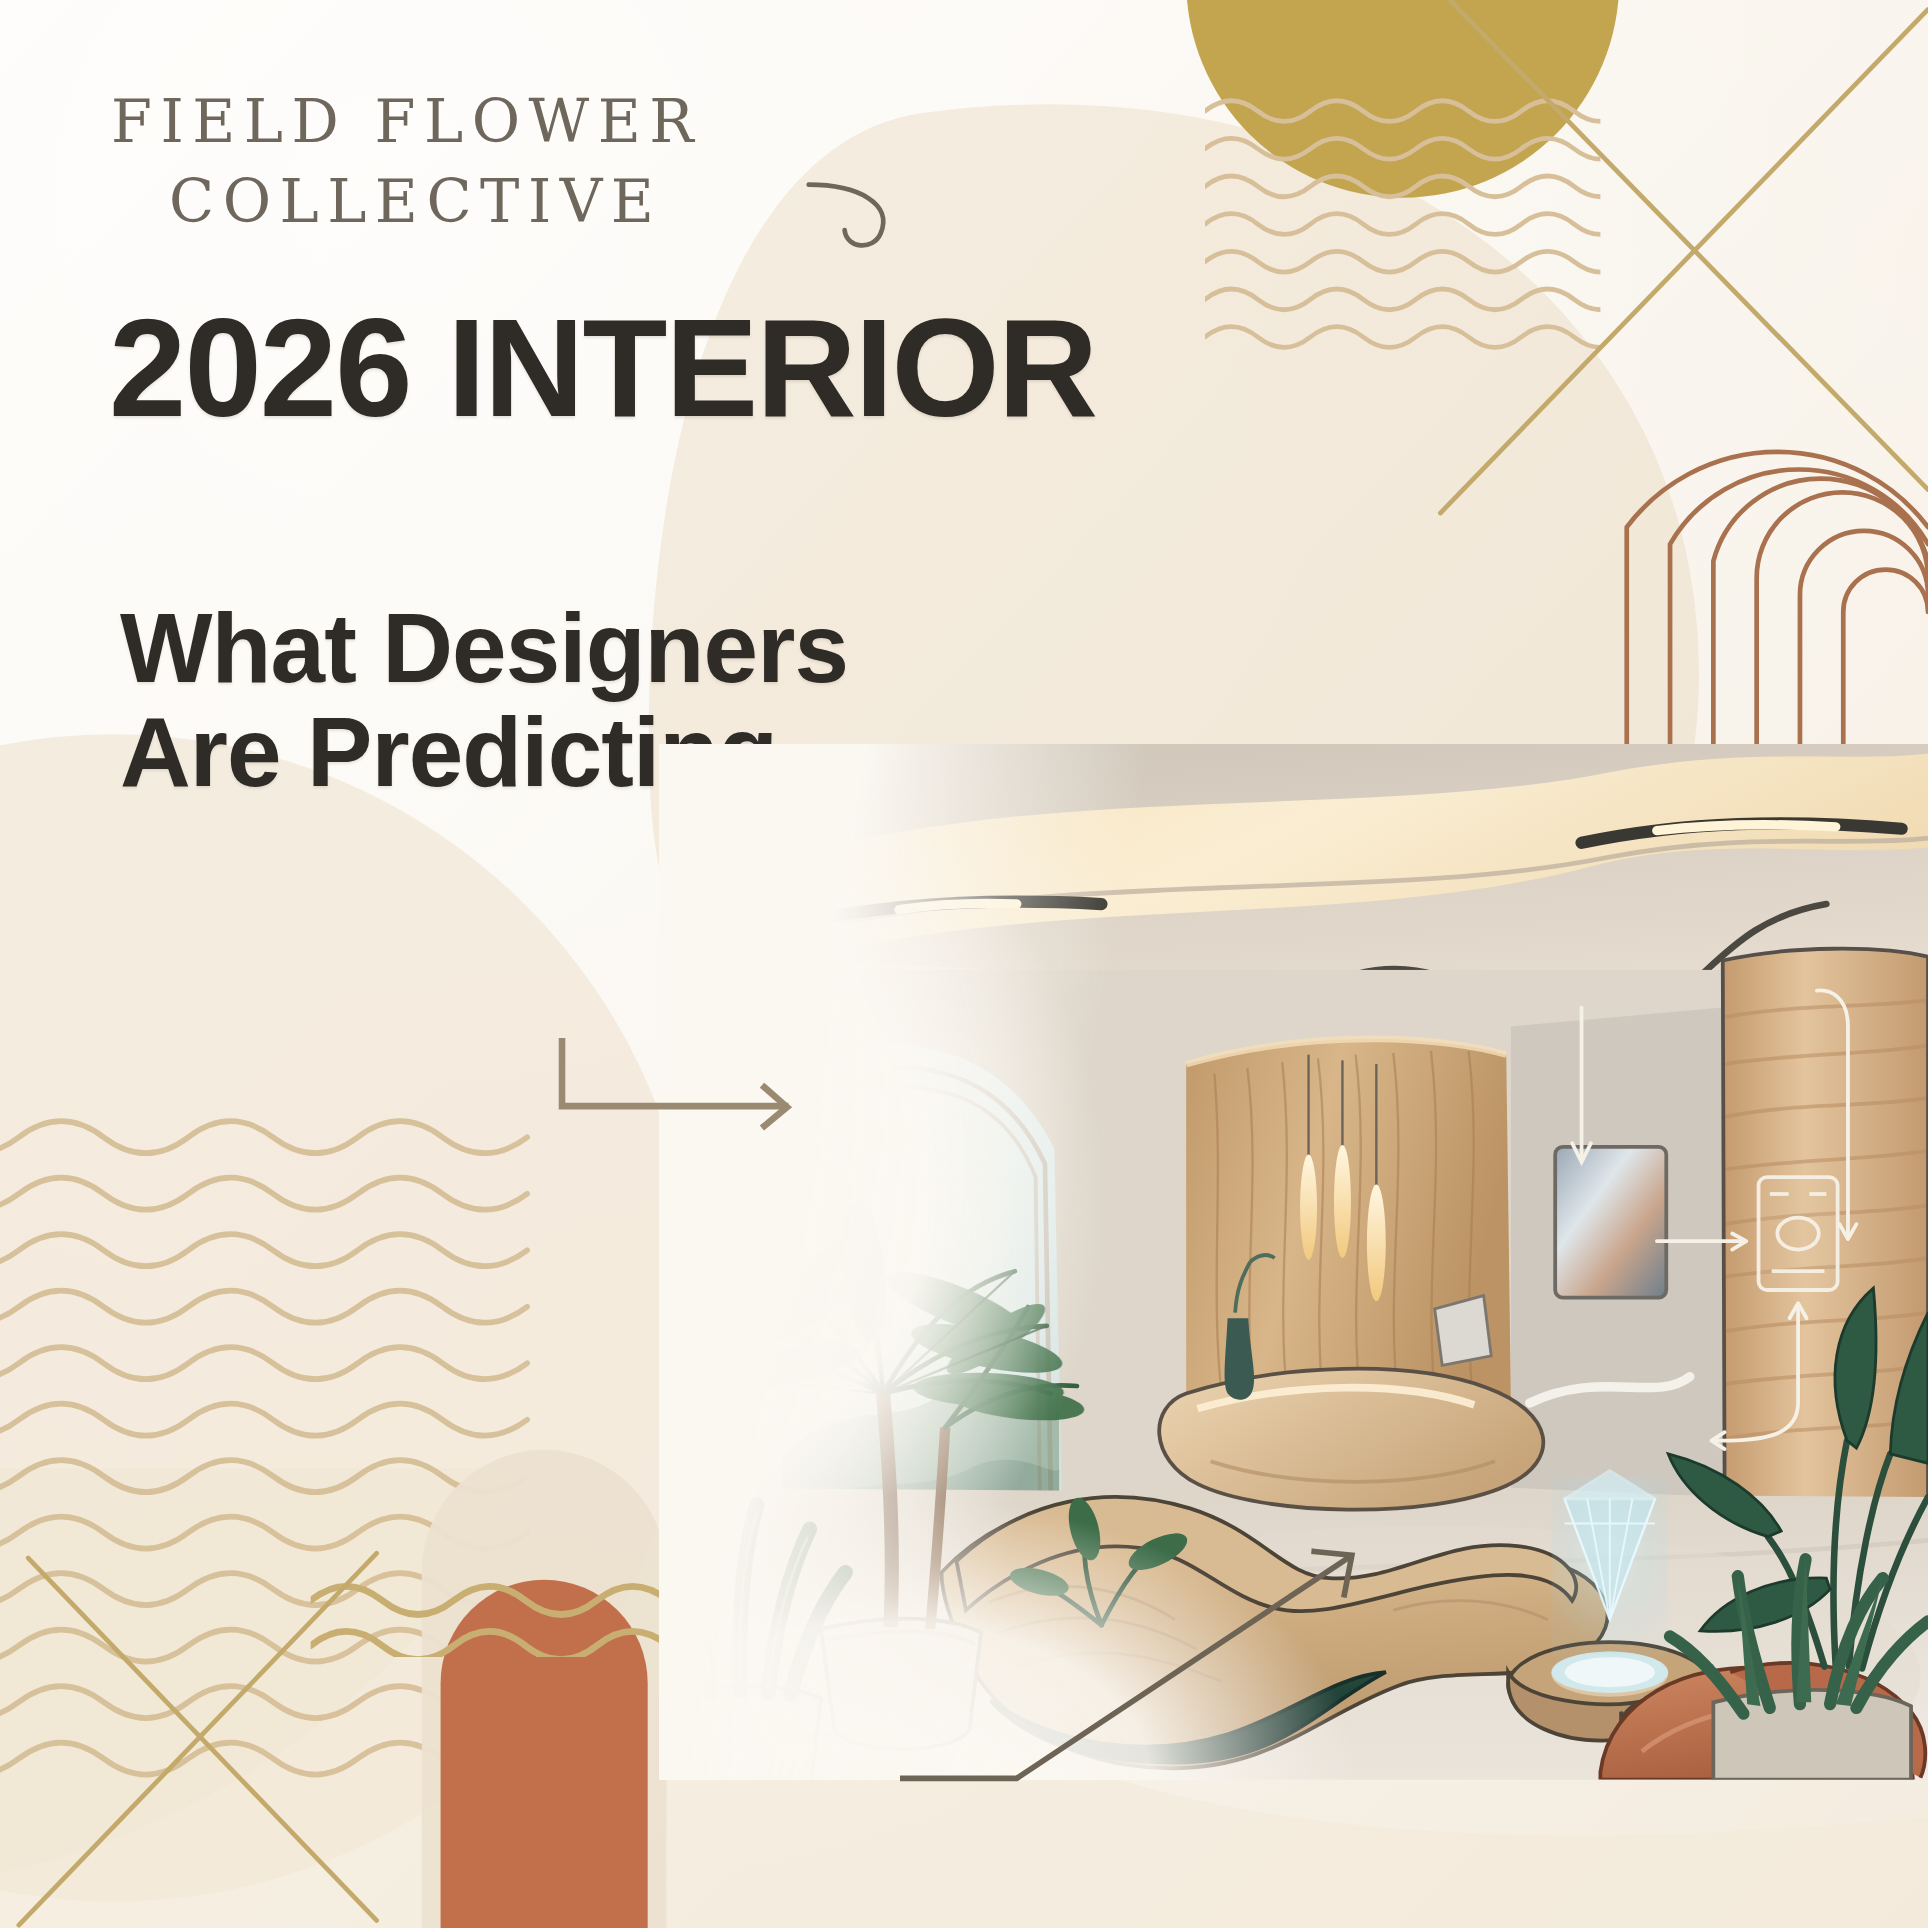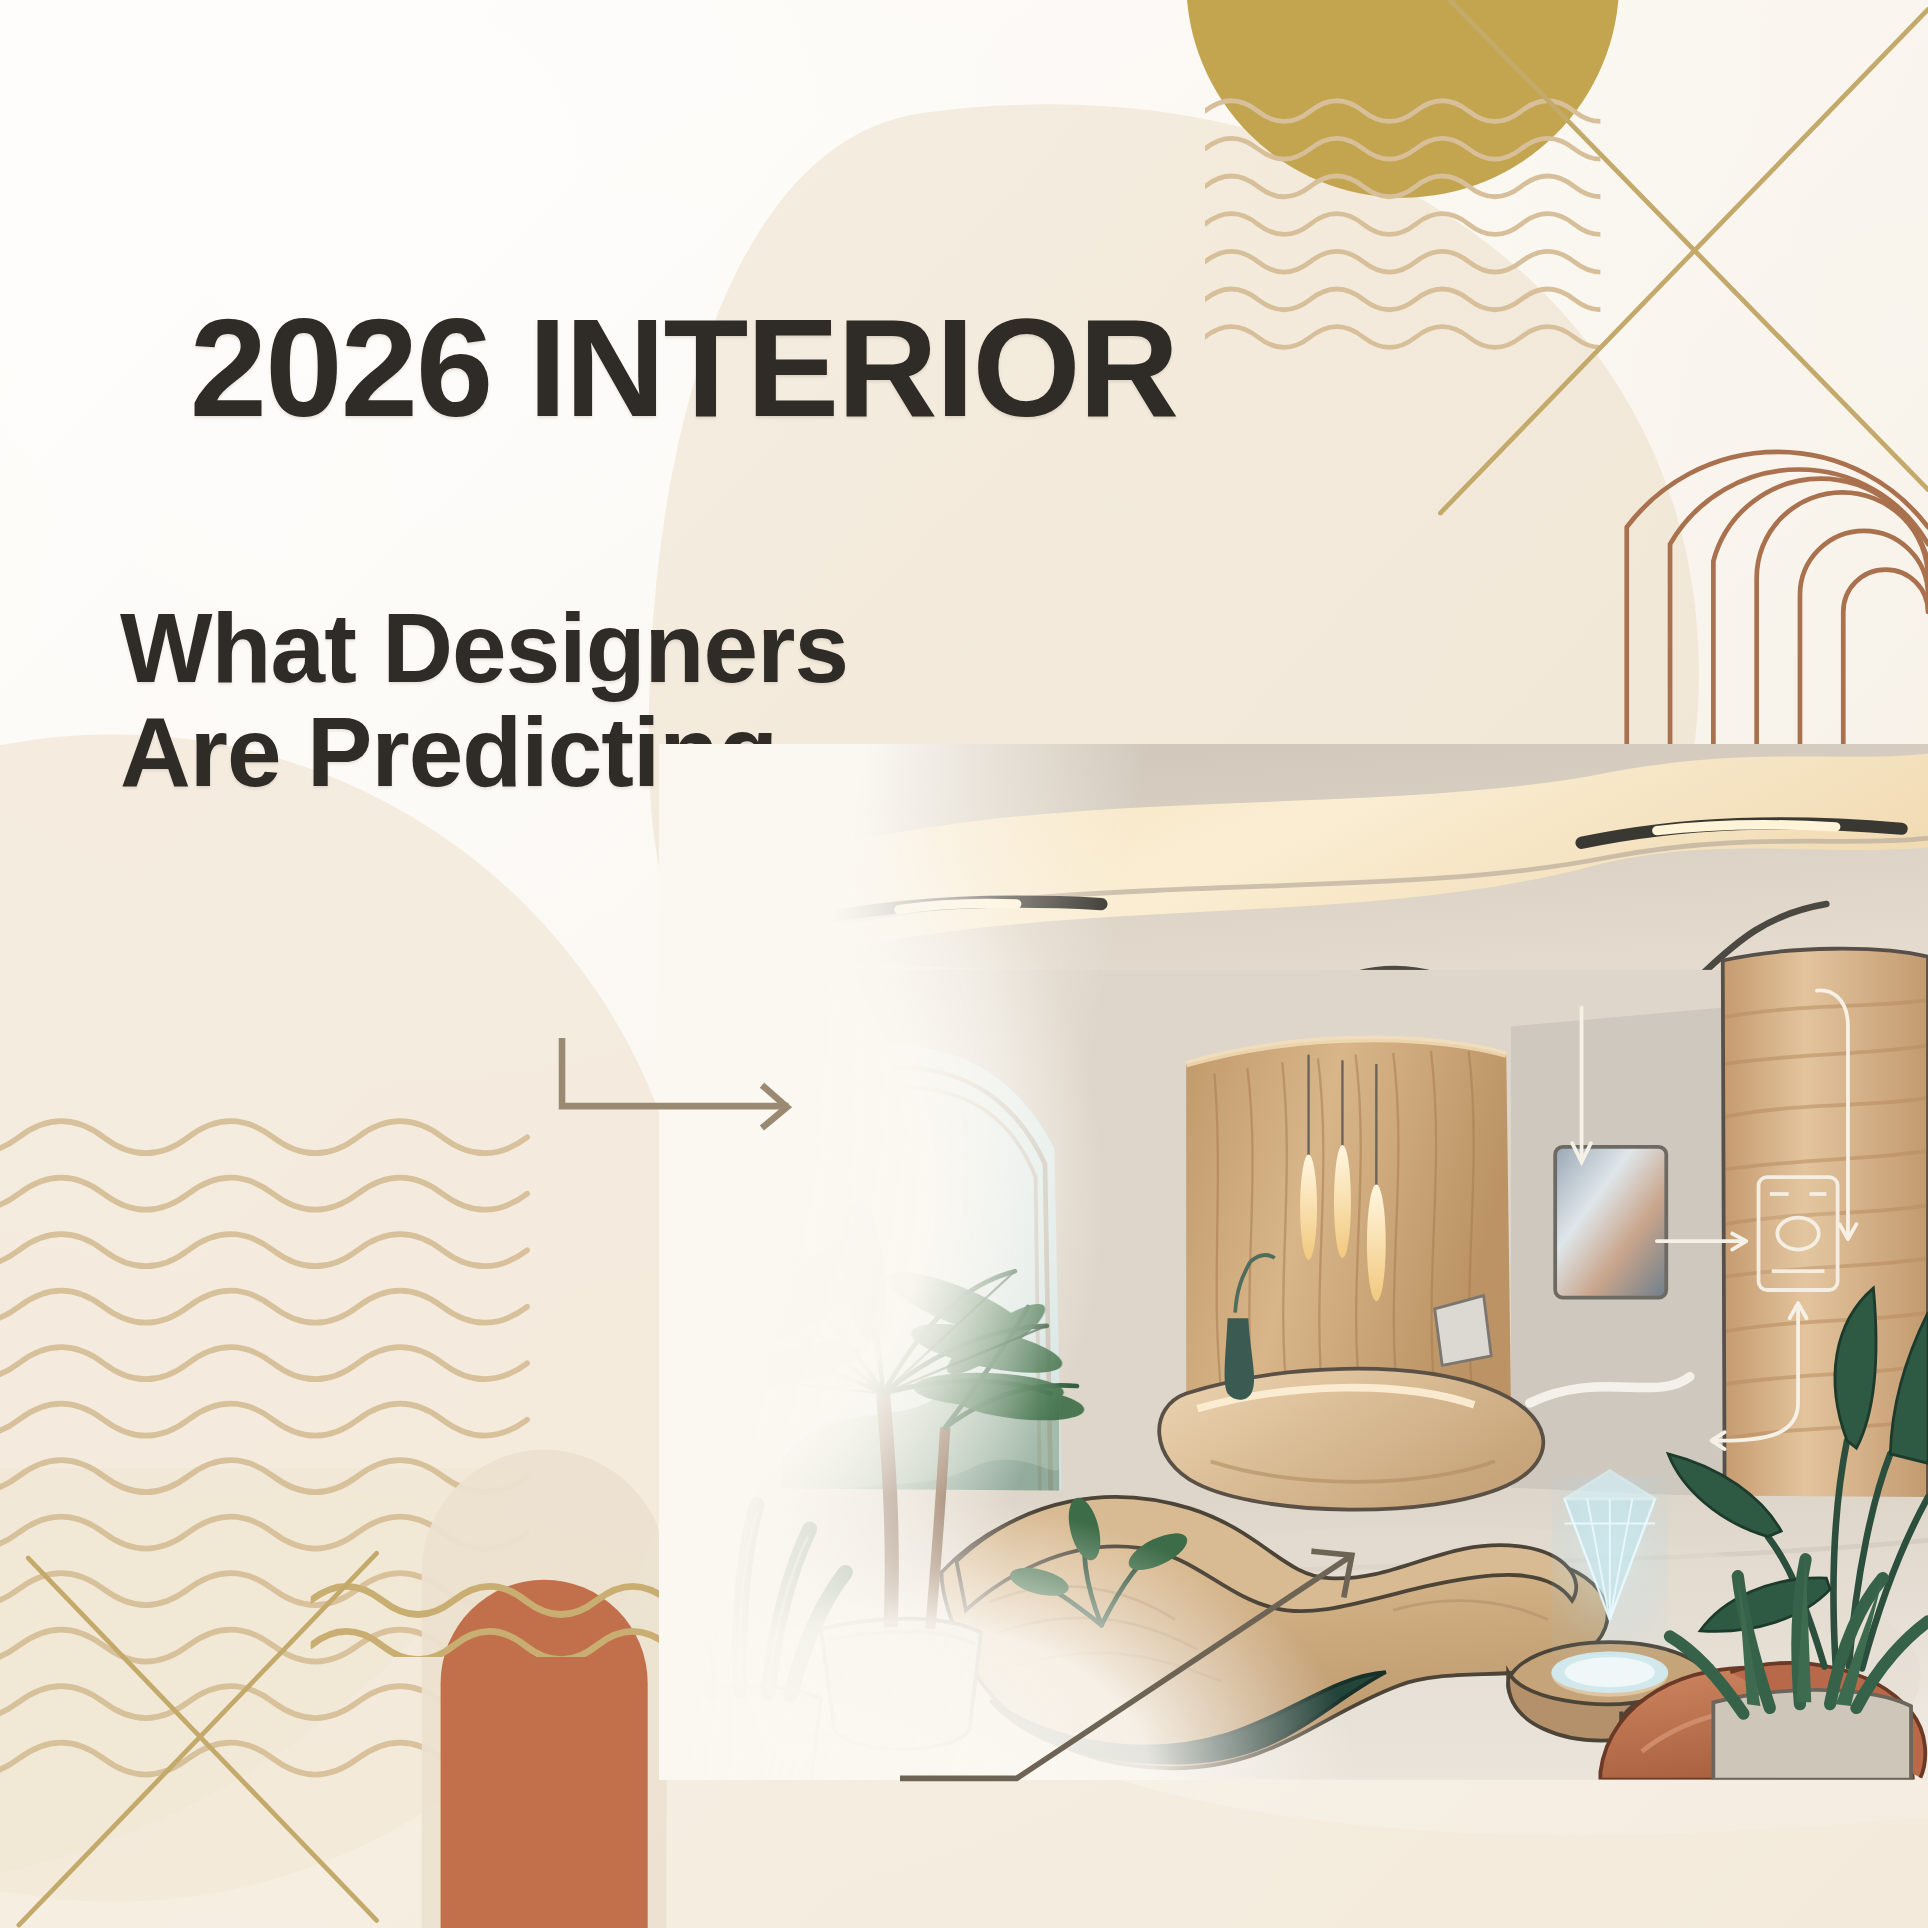--- a/index.html
+++ b/index.html
@@ -44,21 +44,20 @@
     margin-left:58px;
   }
   #logoSwash{
     position:absolute;left:692px;top:87px;width:104px;height:85px;
   }
 
   
   #headline{
     position:absolute;left:109px;top:301px;width:1149px;
     color:#2f2b27;
-    text-align:center;
   }
   #headline .hl{
     font-family:"Liberation Sans", sans-serif;
     font-weight:bold;
     font-size:139px;
     line-height:0.96;
     letter-spacing:-1.9px;
     margin:0;
     white-space:nowrap;
     text-shadow:0 1.9px 2.8px rgba(120,105,85,0.18);
@@ -187,20 +186,27 @@
       <path d="M330,1748 q38,-30 76,0 t76,0 t76,0 t76,0 t76,0 t76,0 t76,0 t76,0 t76,0"></path>
       <path d="M330,1796 q38,-30 76,0 t76,0 t76,0 t76,0 t76,0 t76,0 t76,0 t76,0 t76,0"></path>
     </g>
 
     <g stroke="#c3a96a" stroke-width="5" fill="none" stroke-linecap="round">
       <line x1="30" y1="1655" x2="400" y2="2040"></line>
       <line x1="400" y1="1650" x2="20" y2="2045"></line>
     </g>
   </svg>
 
+  <div id="logo">
+    <span class="l1">FIELD FLOWER</span>
+    <span class="l2">COLLECTIVE</span>
+    <svg id="logoSwash" viewBox="0 0 110 90" xmlns="http://www.w3.org/2000/svg">
+      <path d="M6,6 C 58,6 96,26 82,58 C 74,76 46,74 44,54" stroke="#6f675c" stroke-width="5" fill="none" stroke-linecap="round"></path>
+    </svg>
+  </div>
 
   <div id="headline">
     <p class="hl l1">2026 INTERIOR</p>
   </div>
 
   <div id="sub">
     <p class="sl">What Designers</p>
     <p class="sl">Are Predicting</p>
   </div>
 

